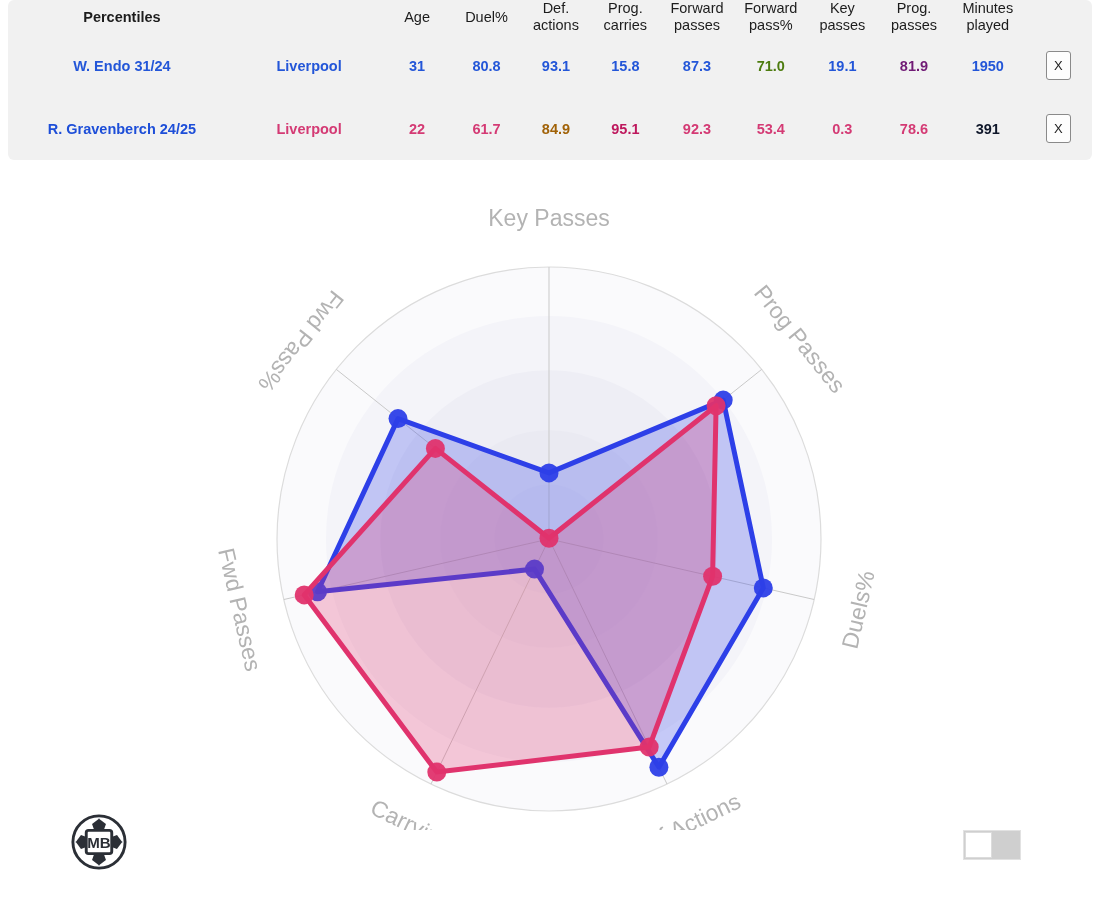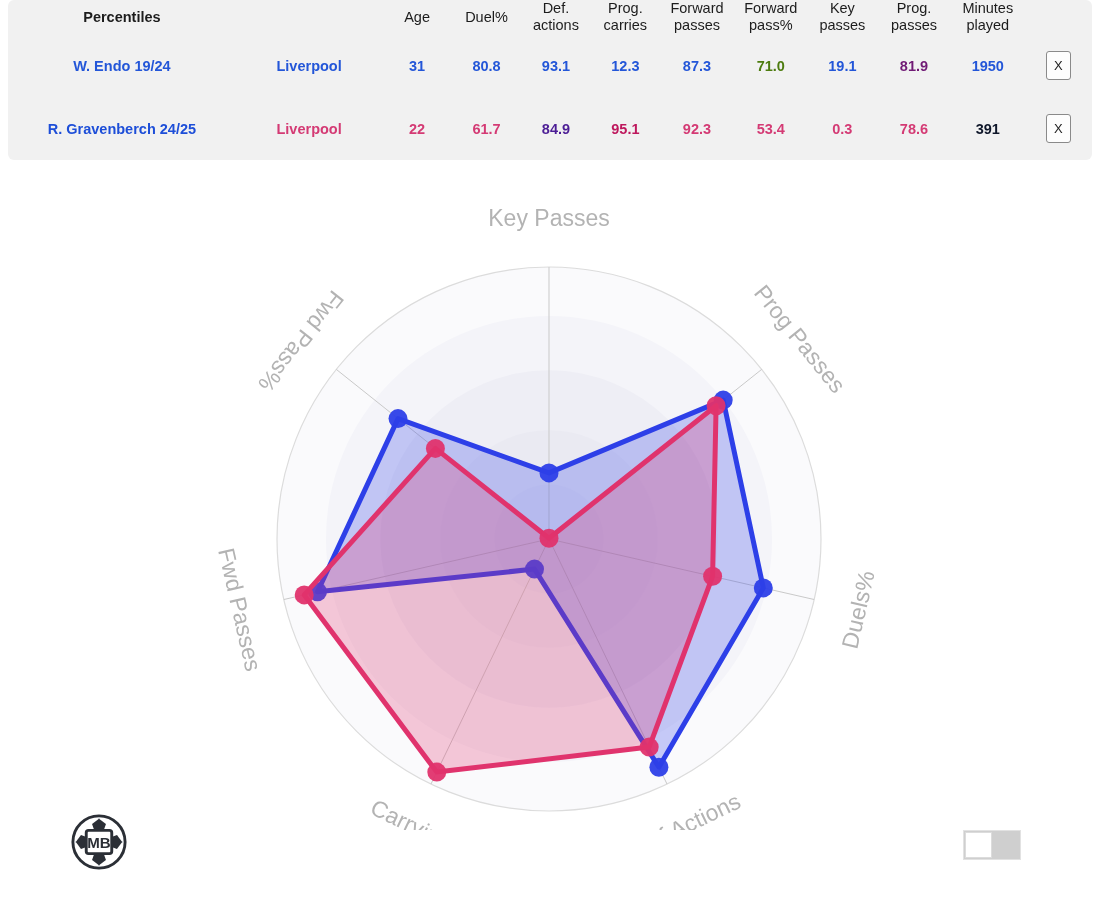--- a/index.html
+++ b/index.html
@@ -144,39 +144,39 @@
             </th>
           <th class="c-metric2 hdr metric">
               <span class="hdr-label">Minutes</span>
               <span class="hdr-label">played</span>
             </th>
           <th class="c-close hdr"></th>
         </tr>
       </thead>
       <tbody>
           <tr class="prow row-endo">
-            <td class="pname" style="color: rgb(35, 86, 216);">W. Endo 19/24</td>
+            <td class="pname" style="color: rgb(35, 86, 216);">W. Endo 31/24</td>
             <td class="pteam" style="color: rgb(35, 86, 216);">Liverpool</td>
             <td class="pval" style="color: rgb(35, 86, 216);">31</td>
             <td class="pval" style="color: rgb(35, 86, 216);">80.8</td>
             <td class="pval" style="color: rgb(35, 86, 216);">93.1</td>
-            <td class="pval" style="color: rgb(35, 86, 216);">12.3</td>
+            <td class="pval" style="color: rgb(35, 86, 216);">15.8</td>
             <td class="pval" style="color: rgb(35, 86, 216);">87.3</td>
             <td class="pval" style="color: #4d7c0f;">71.0</td>
             <td class="pval" style="color: rgb(35, 86, 216);">19.1</td>
             <td class="pval" style="color: #701a75;">81.9</td>
             <td class="pval" style="color: rgb(35, 86, 216);">1950</td>
             <td><button class="xbtn">X</button></td>
           </tr>
           <tr class="prow row-grav">
             <td class="pname" style="color: #1d4ed8;">R. Gravenberch 24/25</td>
             <td class="pteam" style="color: rgb(212, 58, 116);">Liverpool</td>
             <td class="pval" style="color: rgb(212, 58, 116);">22</td>
             <td class="pval" style="color: rgb(212, 58, 116);">61.7</td>
-            <td class="pval" style="color: #4c1d95;">84.9</td>
+            <td class="pval" style="color: #a16207;">84.9</td>
             <td class="pval" style="color: #be185d;">95.1</td>
             <td class="pval" style="color: rgb(212, 58, 116);">92.3</td>
             <td class="pval" style="color: rgb(212, 58, 116);">53.4</td>
             <td class="pval" style="color: rgb(212, 58, 116);">0.3</td>
             <td class="pval" style="color: rgb(212, 58, 116); text-align: center;">78.6</td>
             <td class="pval" style="color: #0f172a;">391</td>
             <td><button class="xbtn">X</button></td>
           </tr>
         </tbody>
     </table>

